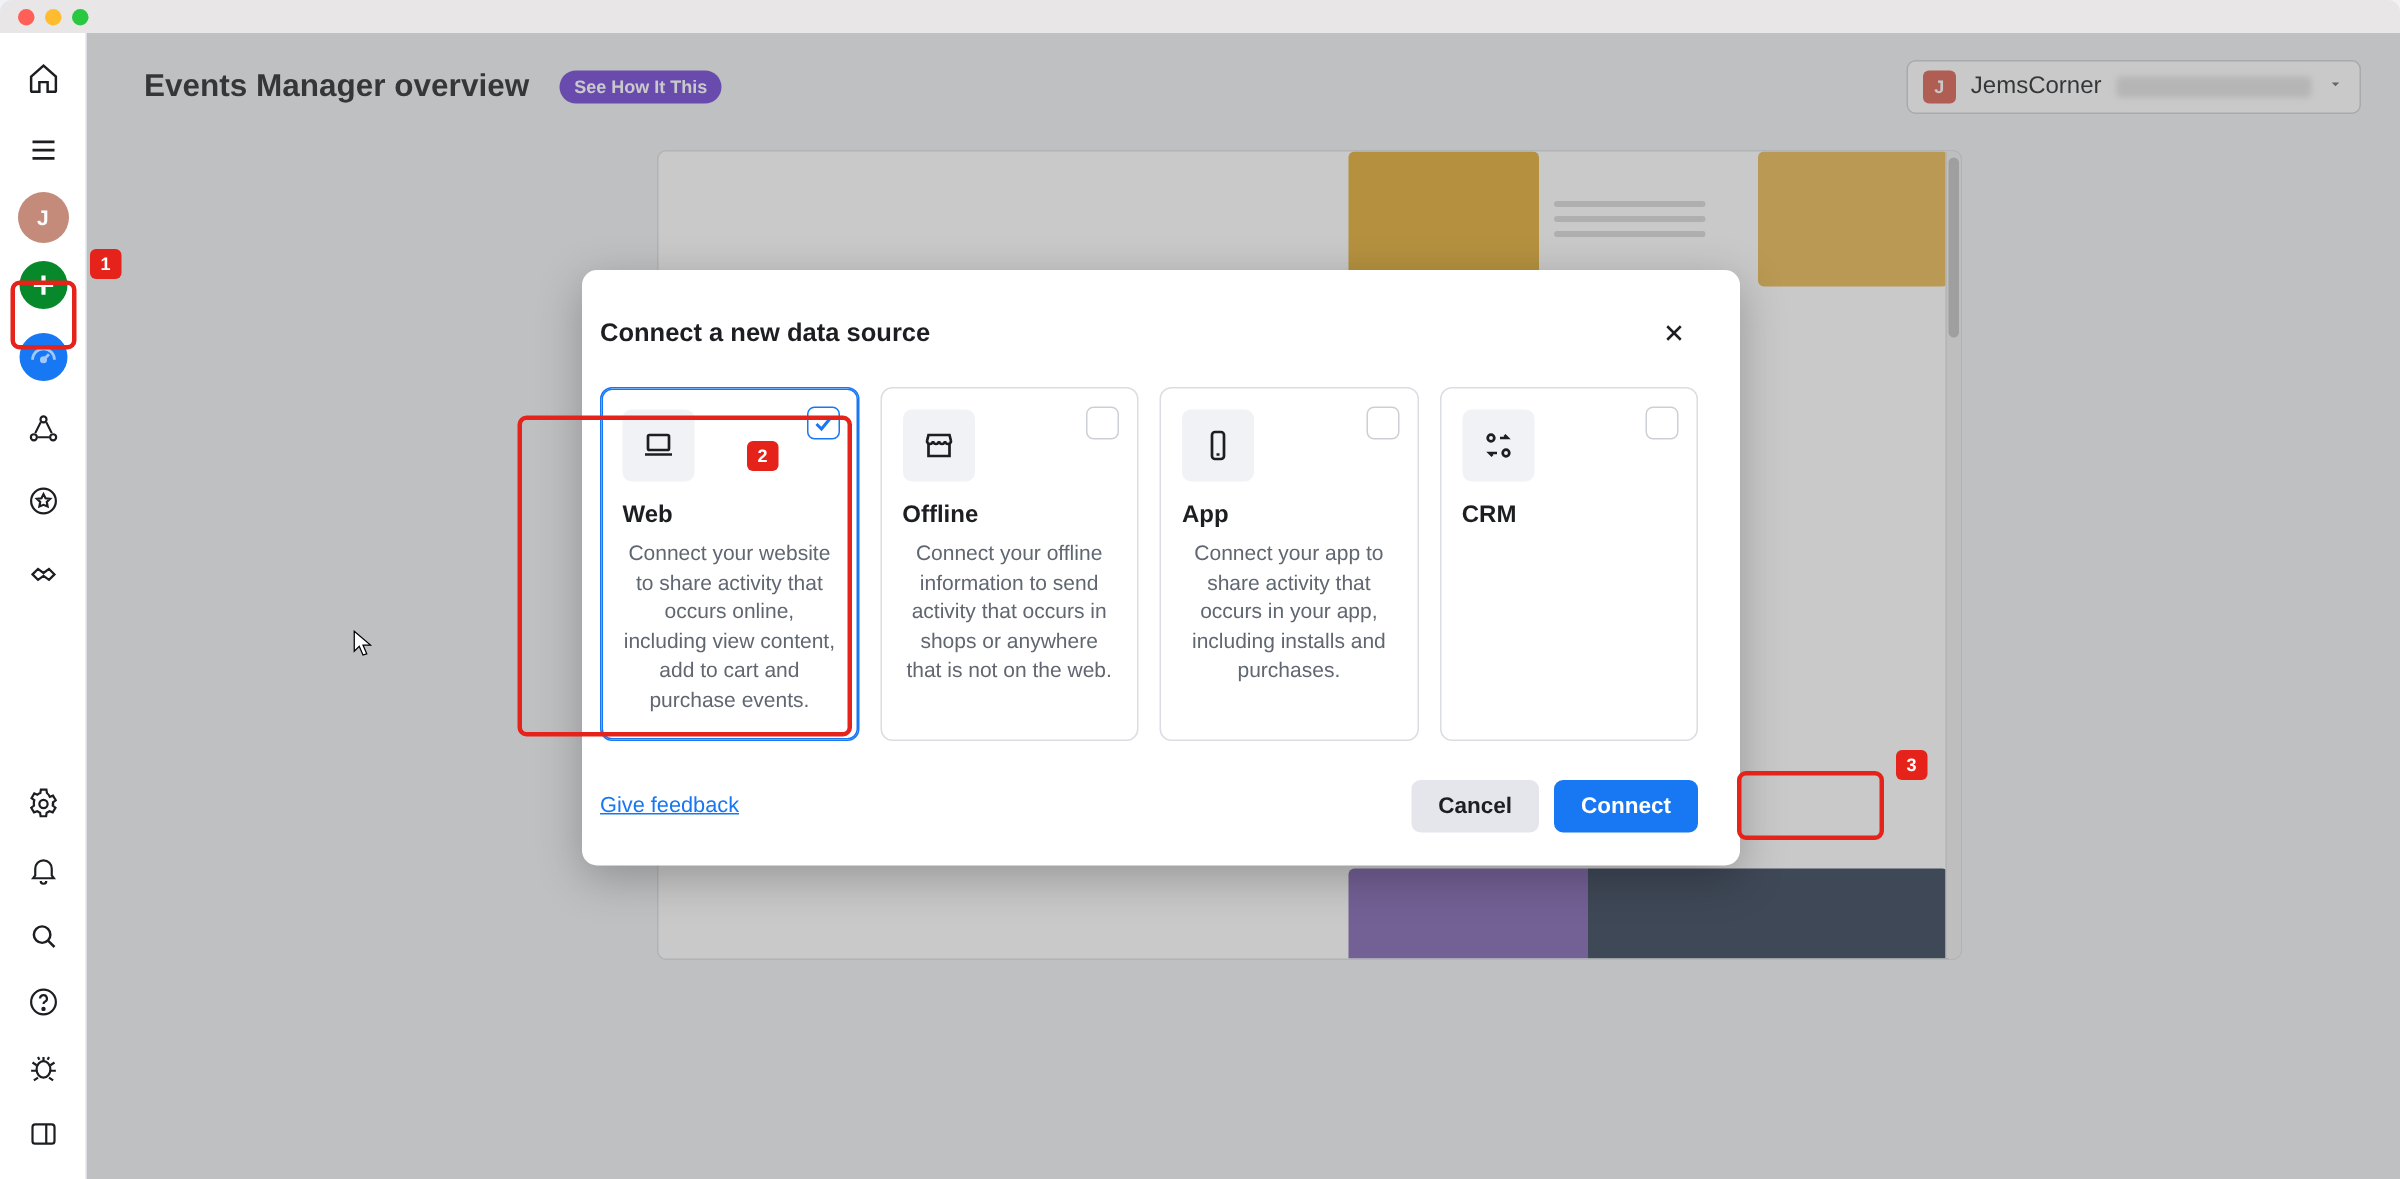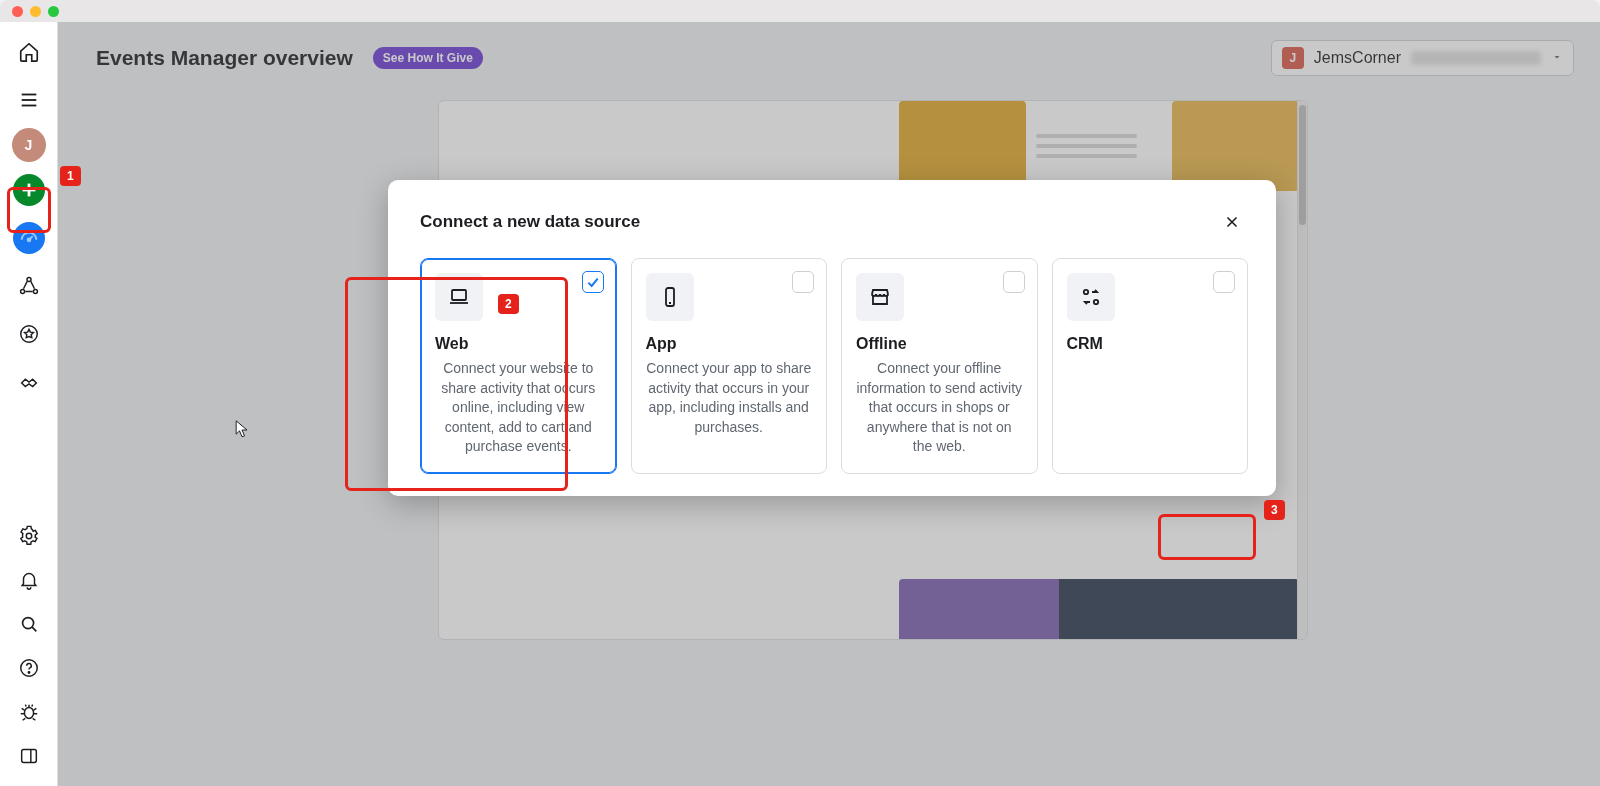--- a/index.html
+++ b/index.html
@@ -152,25 +152,25 @@
   
   .dim {
     position:absolute; inset:0;
     background: rgba(100,100,100,0.35);
   }
 
   
   .modal {
     position:absolute;
     top: 158px; left: 330px;
-    width: 888px;
+    width: 772px;
     background:#fff;
     border-radius: 10px;
     box-shadow: 0 8px 30px rgba(0,0,0,0.25);
-    padding: 26px 28px 22px 32px;
+    padding: 26px 28px 22px 12px;
   }
   .modal-title-row { display:flex; align-items:center; }
   .modal-title { font-size: 17px; font-weight: 700; color:#1c1e21; }
   .modal-close {
     margin-left:auto; width:32px;height:32px;
     display:flex;align-items:center;justify-content:center;
     cursor:pointer;
     color:#1c1e21;
     border-radius: 50%;
   }
@@ -379,21 +379,21 @@
             <line x1="14" y1="5" x2="14" y2="19"></line>
           </svg>
       </div>
     </div>
   </div>
 
   <div class="main">
 
     <div class="header-row">
       <div class="page-title">Events Manager overview</div>
-      <div class="how-pill">See How It Give</div>
+      <div class="how-pill">See How It This</div>
       <div class="account-picker">
         <div class="account-avatar">J</div>
         <div class="account-name">JemsCorner</div>
         <div class="account-blur"></div>
         <div class="account-caret">
           <svg width="12" height="12" viewBox="0 0 24 24" fill="currentColor">
               <path d="M7 10l5 5 5-5z"></path>
             </svg>
         </div>
       </div>
@@ -442,61 +442,67 @@
                 <polyline points="5 13 10 18 19 7"></polyline>
               </svg>
           </div>
           <div class="option-title">Web</div>
           <div class="option-desc">Connect your website to share activity that occurs online, including view content, add to cart and purchase events.</div>
         </div>
 
         <div class="option-card">
           <div class="option-icon-box">
             <svg width="24" height="24" viewBox="0 0 24 24" fill="none" stroke="currentColor" stroke-width="1.8">
-                <rect x="8" y="3" width="8" height="18" rx="2"></rect>
-                <line x1="11" y1="18" x2="13" y2="18"></line>
-              </svg>
-          </div>
-          <div class="option-check">
-            
-          </div>
-          <div class="option-title">App</div>
-          <div class="option-desc">Connect your app to share activity that occurs in your app, including installs and purchases.</div>
-        </div>
-
-        <div class="option-card">
-          <div class="option-icon-box">
-            <svg width="24" height="24" viewBox="0 0 24 24" fill="none" stroke="currentColor" stroke-width="1.8">
                 <path d="M4 9l1-4h14l1 4"></path>
                 <path d="M4 9a2 2 0 0 0 4 0 2 2 0 0 0 4 0 2 2 0 0 0 4 0 2 2 0 0 0 4 0"></path>
                 <path d="M5 11v8h14v-8"></path>
               </svg>
           </div>
           <div class="option-check">
             
           </div>
           <div class="option-title">Offline</div>
           <div class="option-desc">Connect your offline information to send activity that occurs in shops or anywhere that is not on the web.</div>
+        </div>
+
+        <div class="option-card">
+          <div class="option-icon-box">
+            <svg width="24" height="24" viewBox="0 0 24 24" fill="none" stroke="currentColor" stroke-width="1.8">
+                <rect x="8" y="3" width="8" height="18" rx="2"></rect>
+                <line x1="11" y1="18" x2="13" y2="18"></line>
+              </svg>
+          </div>
+          <div class="option-check">
+            
+          </div>
+          <div class="option-title">App</div>
+          <div class="option-desc">Connect your app to share activity that occurs in your app, including installs and purchases.</div>
         </div>
 
         <div class="option-card">
           <div class="option-icon-box">
             <svg width="24" height="24" viewBox="0 0 24 24" fill="none" stroke="currentColor" stroke-width="1.8">
                 <circle cx="7" cy="7" r="2.2"></circle>
                 <circle cx="17" cy="17" r="2.2"></circle>
                 <path d="M13 7h5l-2-2M11 17H6l2 2"></path>
               </svg>
           </div>
           <div class="option-check">
             
           </div>
           <div class="option-title">CRM</div>
         </div>
       </div>
 
+      <div class="modal-footer">
+        <a class="feedback-link">Give feedback</a>
+        <div class="footer-spacer"></div>
+        <button class="btn btn-cancel">Cancel</button>
+        <button class="btn btn-connect">Connect</button>
+      </div>
     </div>
 
   </div>
 </div>
 
 <div class="anno-box" style="top:187px; left:7px; width:44px; height:46px;"></div>
 <div class="anno-badge" style="top:166px; left:60px;">1</div>
 
 <div class="anno-box" style="top:277px; left:345px; width:223px; height:214px;"></div>
 <div class="anno-badge" style="top:294px; left:498px;">2</div>

